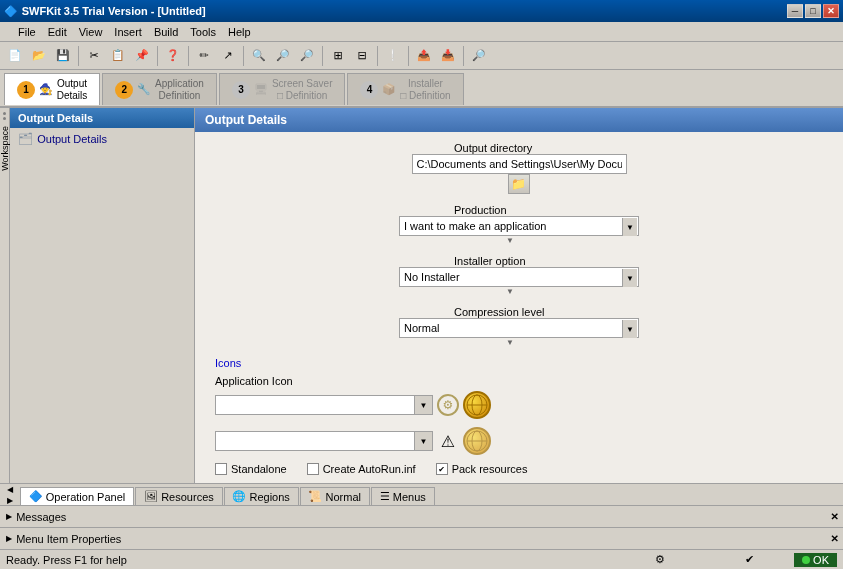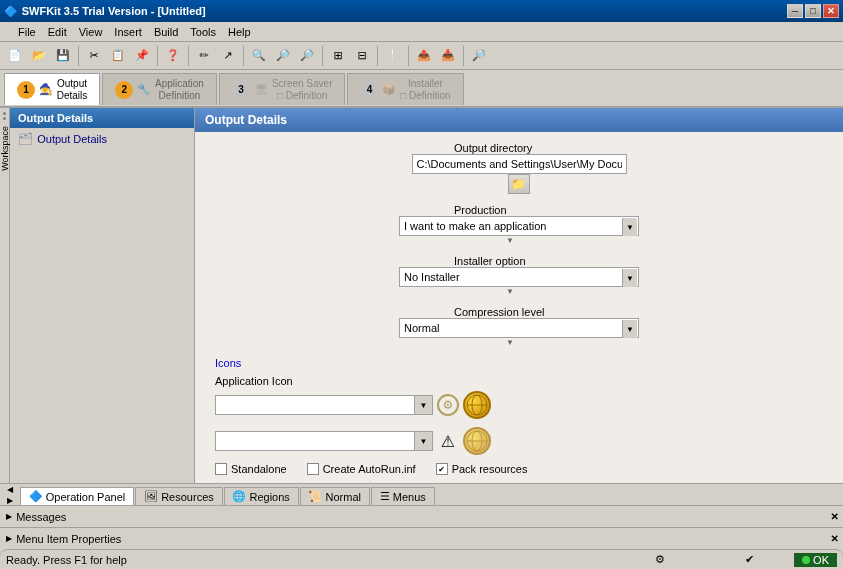--- a/index.html
+++ b/index.html
@@ -271,21 +271,20 @@
     
     .status-bar {
       background: #d4d0c8;
       border-top: 1px solid #a0a0a0;
       height: 20px;
       display: flex;
       align-items: center;
       padding: 0 6px;
       font-size: 10px;
       gap: 4px;
-      border-radius: 8px;
     }
     .status-led { width: 8px; height: 8px; border-radius: 50%; background: #40d040; }
 
     
     .panel-strip {
       height: 22px;
       background: #d4d0c8;
       border-top: 1px solid #a0a0a0;
       display: flex;
       align-items: center;

